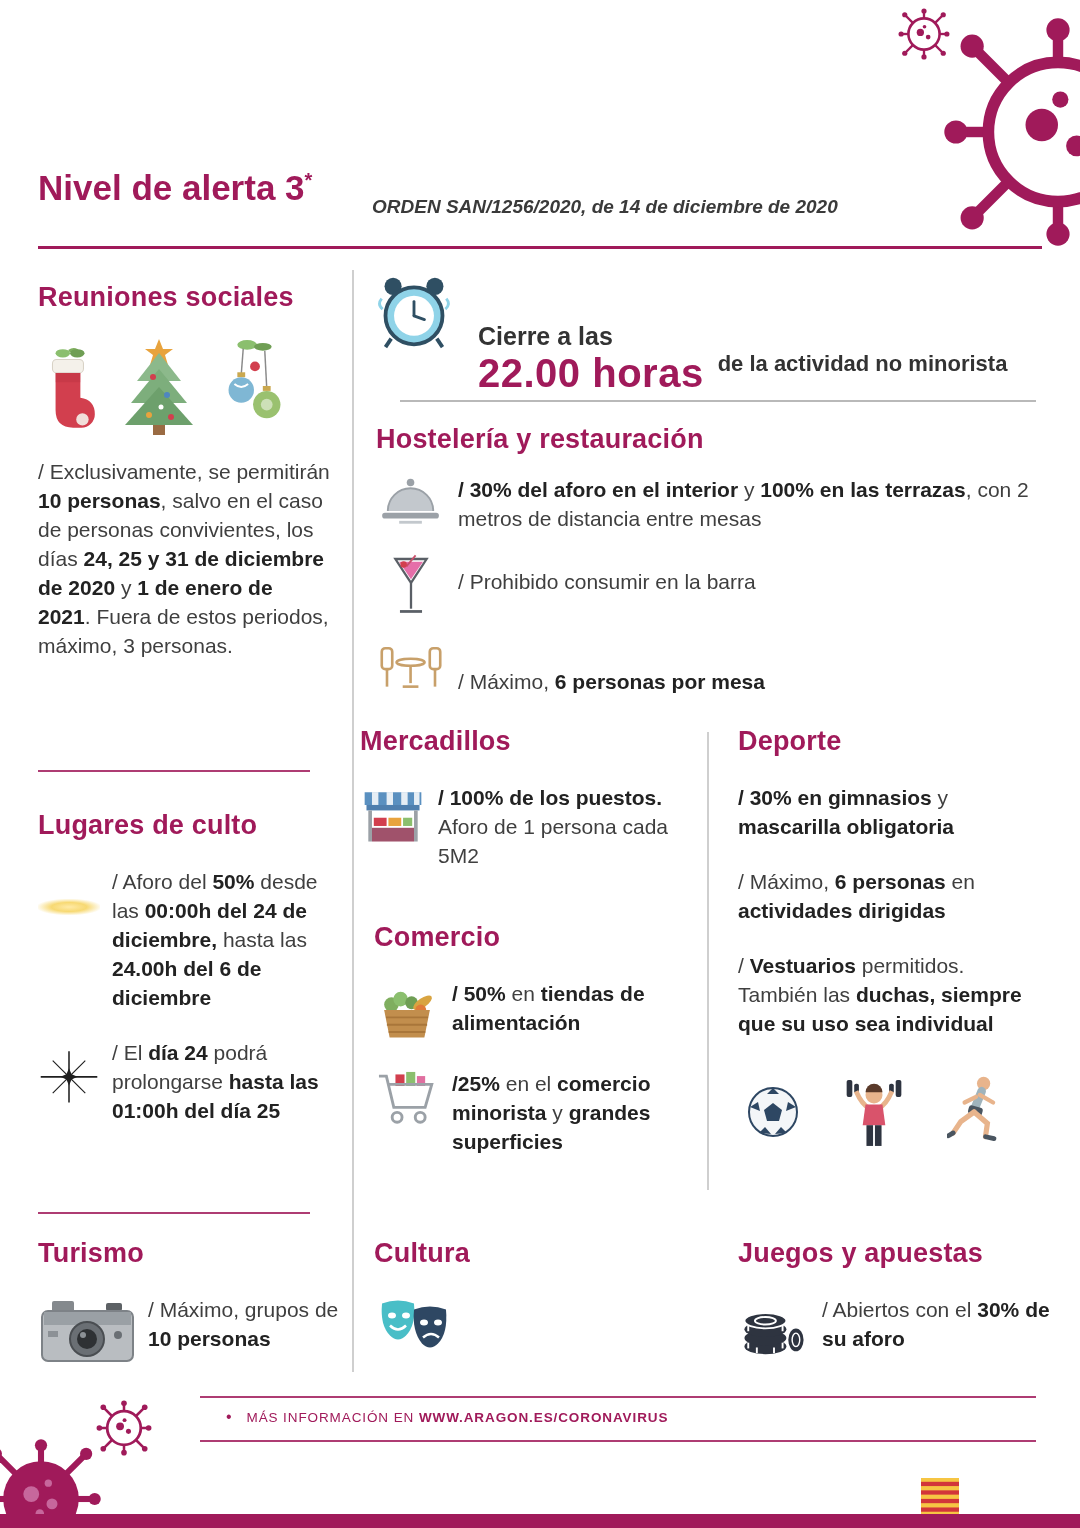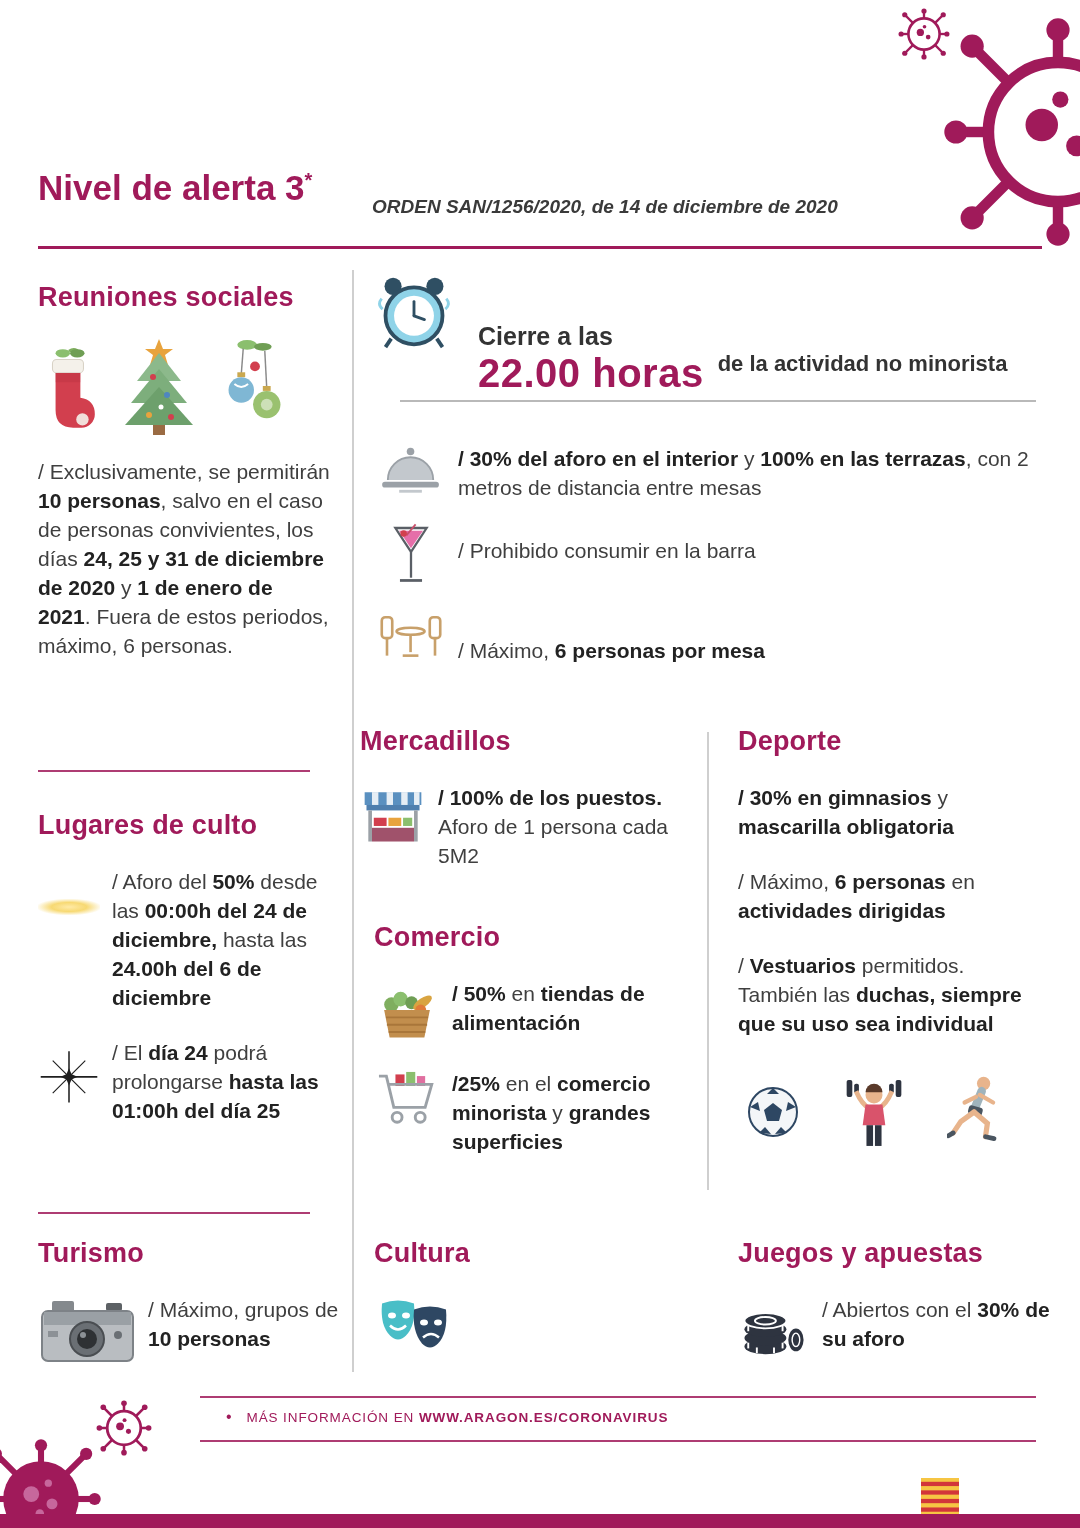--- a/index.html
+++ b/index.html
@@ -195,21 +195,21 @@
         <line x1="46" y1="14" x2="48" y2="52" stroke="#8a8a8a" stroke-width="1.5"></line>
         <circle cx="36" cy="30" r="5" fill="#d23f4e"></circle>
         <rect x="18" y="36" width="8" height="5" fill="#caa84f"></rect>
         <circle cx="22" cy="54" r="13" fill="#7fb7d4"></circle>
         <path d="M15 48 q7 6 14 0" stroke="#fff" fill="none" stroke-width="2"></path>
         <rect x="44" y="50" width="8" height="5" fill="#caa84f"></rect>
         <circle cx="48" cy="69" r="14" fill="#9ac16f"></circle>
         <circle cx="48" cy="69" r="6" fill="#fff" opacity="0.5"></circle>
       </svg>
     </div>
-    <p class="bodytext"><span>/ Exclusivamente, se permitirán </span><span class="b">10 personas</span><span>, salvo en el caso de personas convivientes, los días </span><span class="b">24, 25 y 31 de diciembre de 2020</span><span> y </span><span class="b">1 de enero de 2021</span><span>. Fuera de estos periodos, máximo, 6 personas.</span></p>
+    <p class="bodytext"><span>/ Exclusivamente, se permitirán </span><span class="b">10 personas</span><span>, salvo en el caso de personas convivientes, los días </span><span class="b">24, 25 y 31 de diciembre de 2020</span><span> y </span><span class="b">1 de enero de 2021</span><span>. Fuera de estos periodos, máximo, 3 personas.</span></p>
   </section>
 
   <div class="abs rule-mag div-left-1"></div>
 
   <section class="sec sec-culto">
     <h2 class="h2">Lugares de culto</h2>
     <div class="bullet">
       <div class="icon-col" style="width:62px">
         <div class="glow"></div>
       </div>
@@ -270,20 +270,21 @@
       <div class="curfew-line2">
         <span class="curfew-time">22.00 horas</span>
         <span class="curfew-scope">de la actividad no minorista</span>
       </div>
     </div>
   </section>
 
   <div class="abs div-curfew"></div>
 
   <section class="sec sec-hosteleria">
+    <h2 class="h2">Hostelería y restauración</h2>
     <div class="bullet">
       <div class="icon-col">
         <svg width="62" height="52" viewBox="0 0 65 55">
           <circle cx="32" cy="8" r="4" fill="#9ba1a7"></circle>
           <path d="M8 38 a24 24 0 0 1 48 0 z" fill="#c3c8cd"></path>
           <path d="M8 38 a24 24 0 0 1 48 0" fill="none" stroke="#9ba1a7" stroke-width="2"></path>
           <rect x="2" y="40" width="60" height="6" rx="3" fill="#9ba1a7"></rect>
           <path d="M20 50 h24" stroke="#c3c8cd" stroke-width="3"></path>
         </svg>
       </div>

